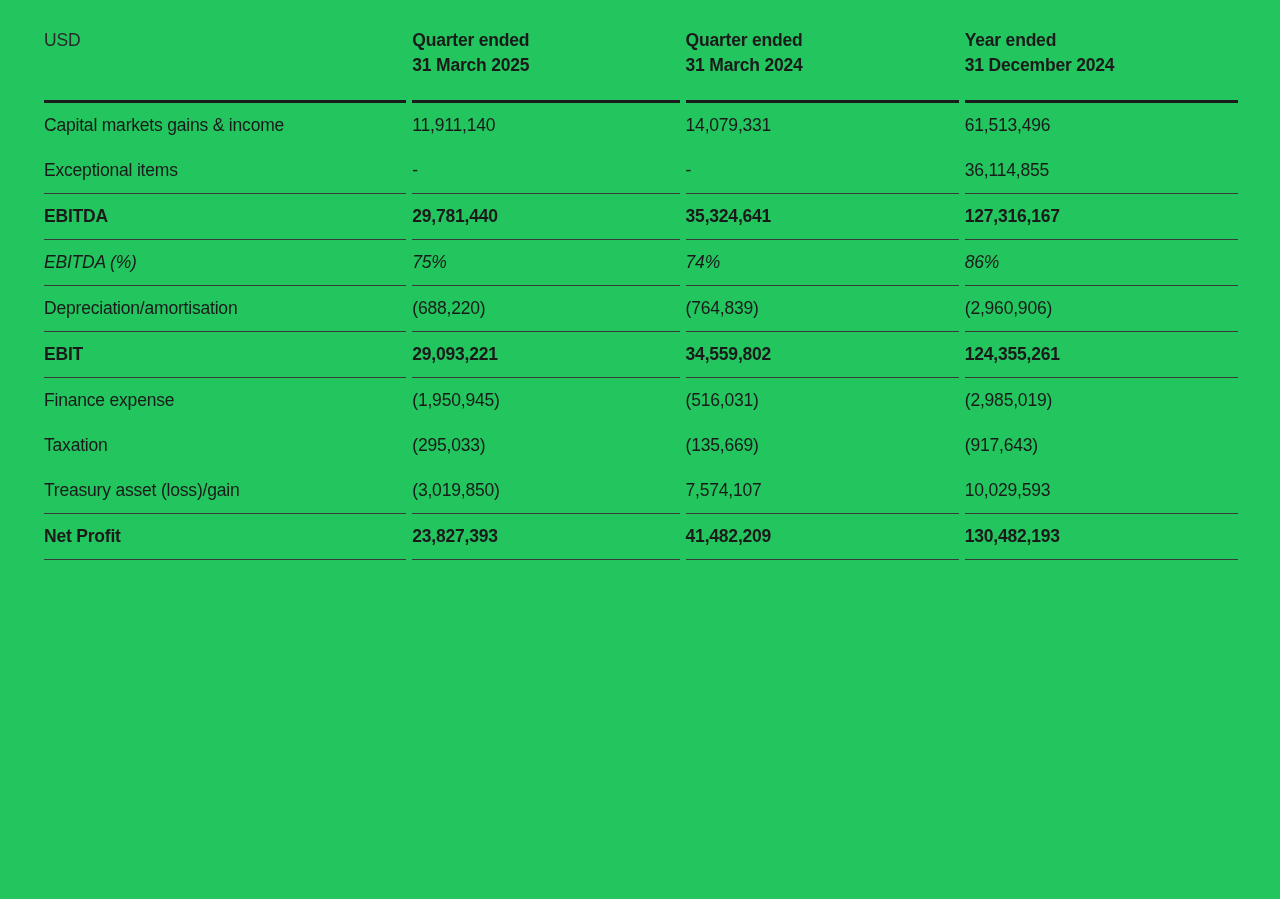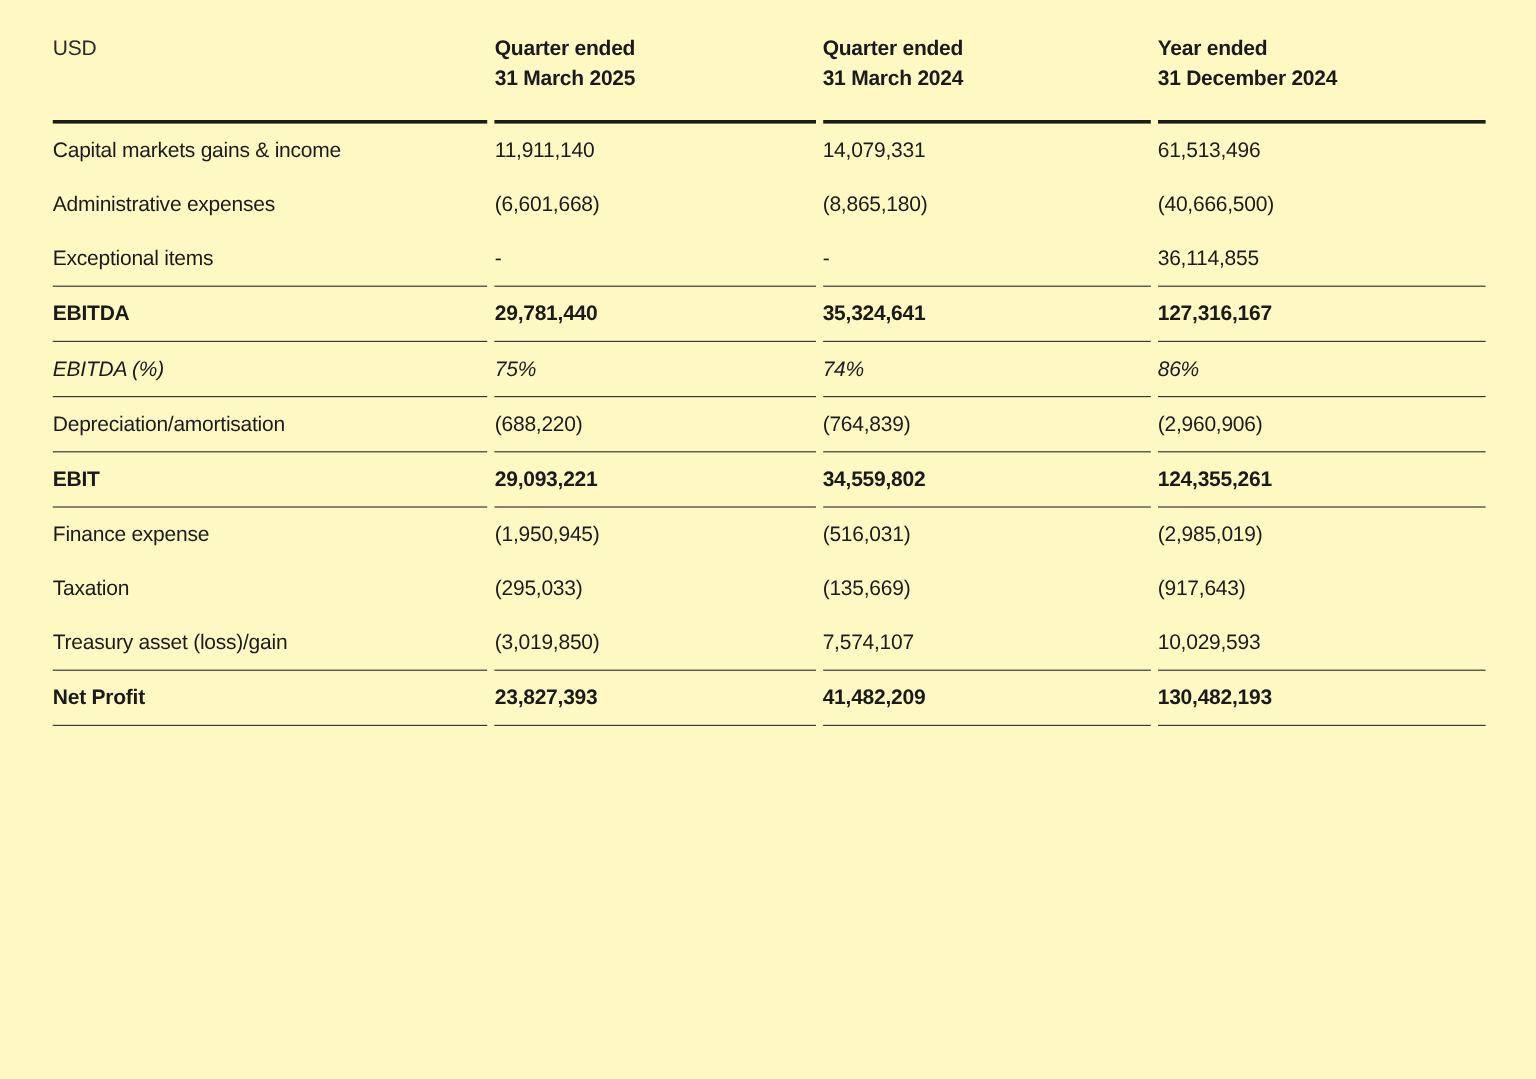--- a/index.html
+++ b/index.html
@@ -8,21 +8,21 @@
     background: #f4f4f2;
     font-family: "Liberation Sans", sans-serif;
     color: #1a1a1a;
     -webkit-font-smoothing: antialiased;
   }
   .page {
     width: 1280px;
     height: 899px;
     box-sizing: border-box;
     padding: 18px 36px 0 38px;
-    background: #fef9c3;
+    background: #22c55e;
   }
   table.fin {
     width: 100%;
     border-collapse: separate;
     border-spacing: 6px 0;
     table-layout: fixed;
   }
   col.c-label { width: 30.5%; }
   col.c-v1    { width: 22.5%; }
   col.c-v2    { width: 23.0%; }
@@ -81,26 +81,20 @@
         </th>
       </tr>
     </thead>
     <tbody>
         <tr class="normal">
     <td class="label">Capital markets gains &amp; income</td>
     <td class="val">11,911,140</td>
     <td class="val">14,079,331</td>
     <td class="val">61,513,496</td>
   </tr>
-        <tr class="normal">
-    <td class="label">Administrative expenses</td>
-    <td class="val">(6,601,668)</td>
-    <td class="val">(8,865,180)</td>
-    <td class="val">(40,666,500)</td>
-  </tr>
         <tr class="normal rule-bottom">
     <td class="label">Exceptional items</td>
     <td class="val">-</td>
     <td class="val">-</td>
     <td class="val">36,114,855</td>
   </tr>
         <tr class="total rule-bottom">
     <td class="label">EBITDA</td>
     <td class="val">29,781,440</td>
     <td class="val">35,324,641</td>

